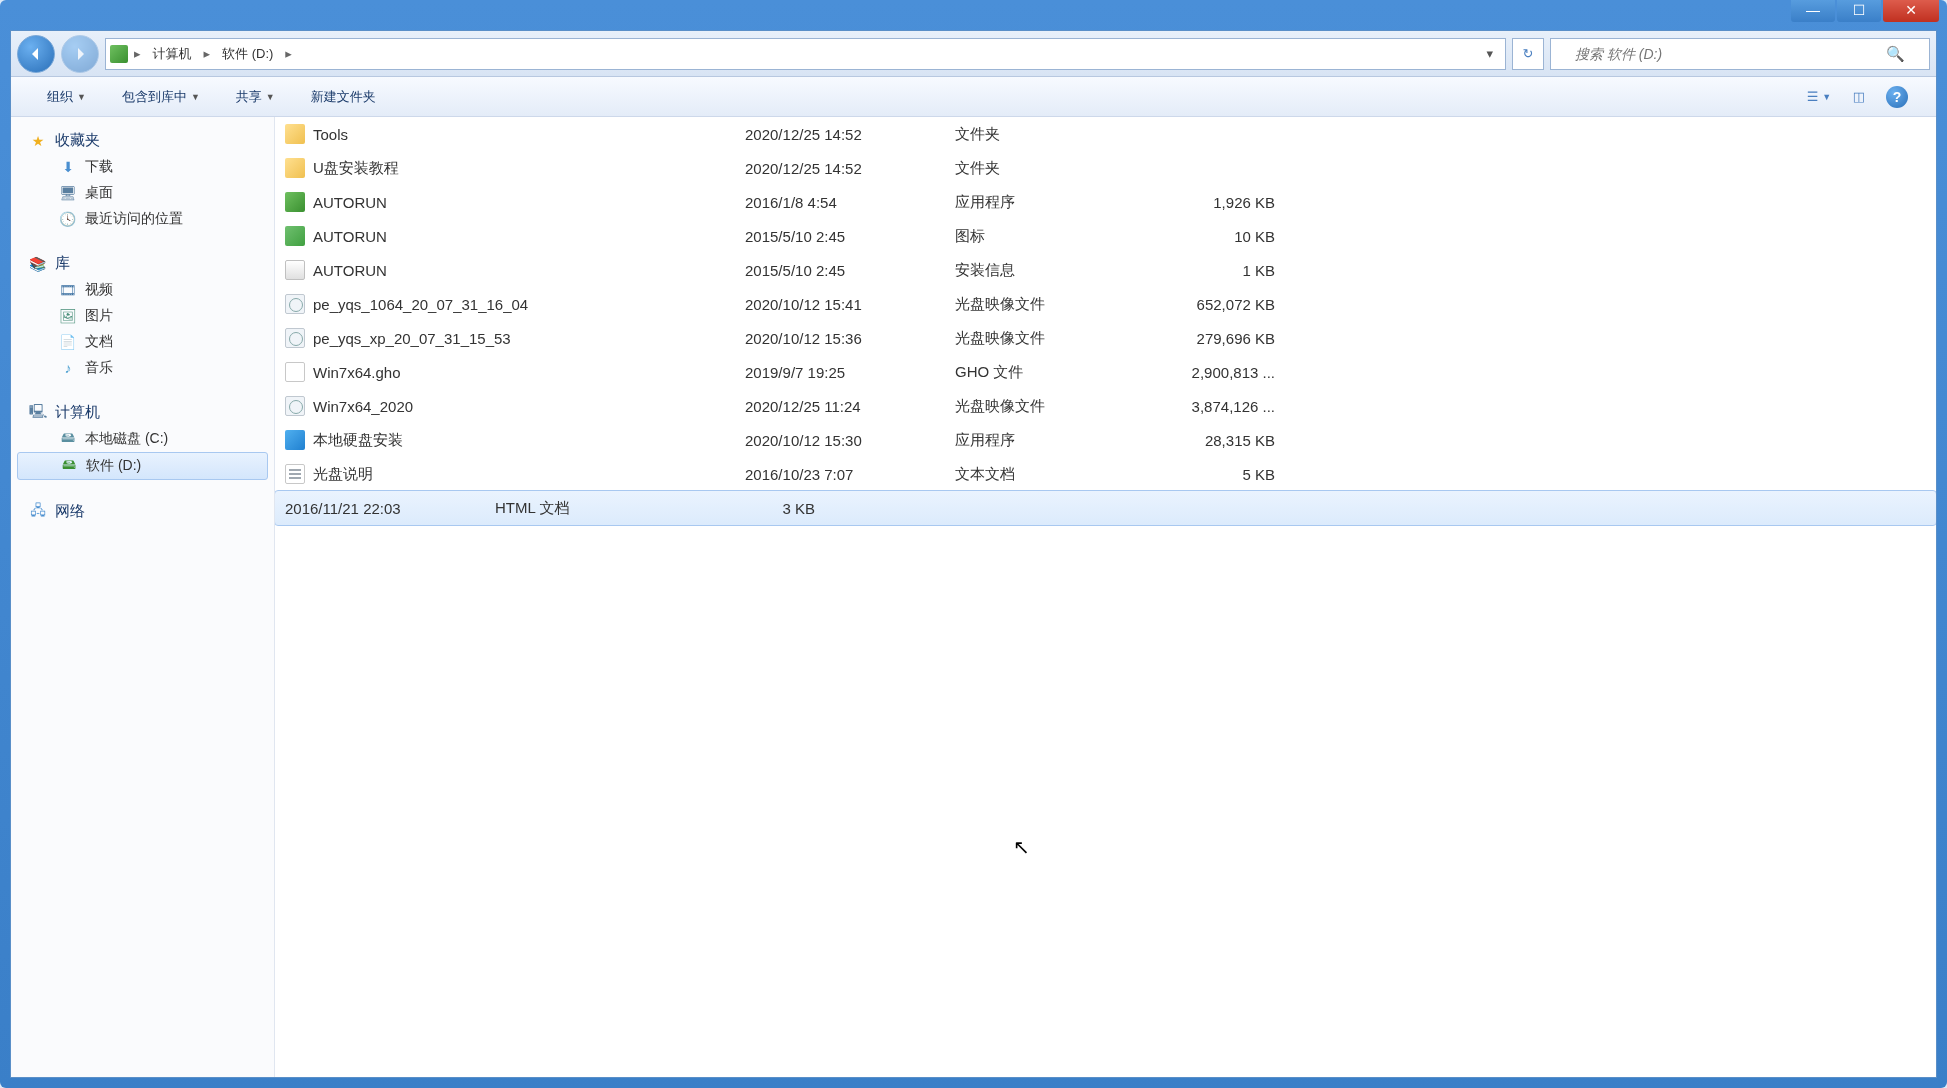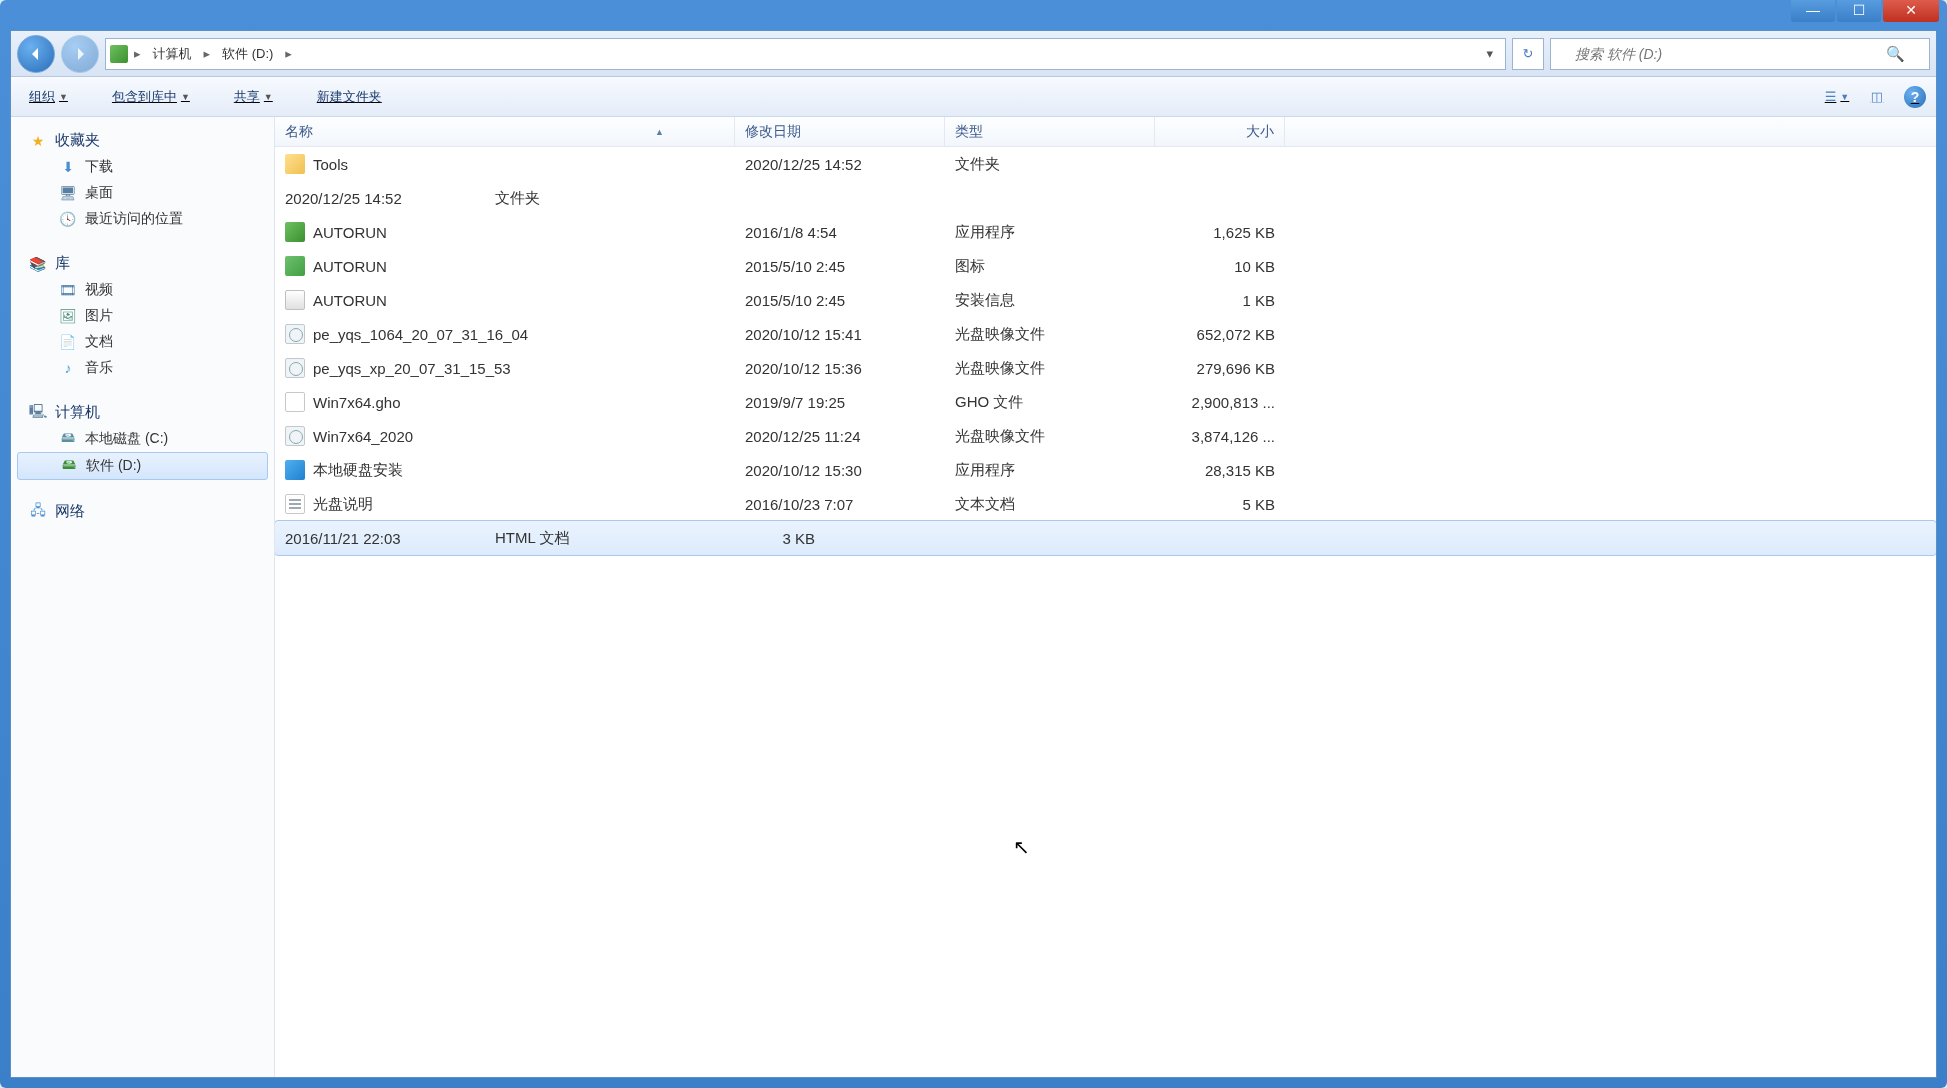--- a/index.html
+++ b/index.html
@@ -115,23 +115,22 @@
 }
 .searchbox .mag { color: #4a7fc0; font-size: 15px; }
 
 
 .toolbar {
   height: 40px;
   background: linear-gradient(to bottom, #f7faff, #e4ecf8);
   border-bottom: 1px solid #cdd8ea;
   display: flex;
   align-items: center;
-  padding: 0 10px;
-  gap: 28px;
-  text-decoration: underline;
+  padding: 0 28px;
+  gap: 20px;
 }
 .toolbar .tbtn {
   padding: 4px 8px;
   cursor: pointer;
   color: #1a3a6a;
   display: flex; align-items: center; gap: 4px;
 }
 .toolbar .tbtn .dd { font-size: 9px; color: #555; }
 .toolbar .right {
   margin-left: auto;
@@ -418,52 +417,47 @@
 
         <div class="side-group">
           <div class="side-head">
             <span class="sicon ic-net">🖧</span>
             <span>网络</span>
           </div>
         </div>
       </div>
 
       <div class="filelist">
-        <div class="cols">
-          <div class="col-name">
-            <span>名称</span>
-            <span class="sort-ind">▲</span>
-          </div>
-          <div class="col-date">修改日期</div>
-          <div class="col-type">类型</div>
-          <div class="col-size">大小</div>
-        </div>
         <div id="rows">
             <div class="row">
               <div class="c-name">
                 <span class="ficon fi-folder"></span>
                 <span>Tools</span>
               </div>
               <div class="c-date">2020/12/25 14:52</div>
               <div class="c-type">文件夹</div>
               <div class="c-size"></div>
             </div>
             <div class="row">
+              <div class="c-name">
+                <span class="ficon fi-folder"></span>
+                <span>U盘安装教程</span>
+              </div>
               <div class="c-date">2020/12/25 14:52</div>
               <div class="c-type">文件夹</div>
               <div class="c-size"></div>
             </div>
             <div class="row">
               <div class="c-name">
                 <span class="ficon fi-exe"></span>
                 <span>AUTORUN</span>
               </div>
               <div class="c-date">2016/1/8 4:54</div>
               <div class="c-type">应用程序</div>
-              <div class="c-size">1,625 KB</div>
+              <div class="c-size">1,926 KB</div>
             </div>
             <div class="row">
               <div class="c-name">
                 <span class="ficon fi-ico"></span>
                 <span>AUTORUN</span>
               </div>
               <div class="c-date">2015/5/10 2:45</div>
               <div class="c-type">图标</div>
               <div class="c-size">10 KB</div>
             </div>

